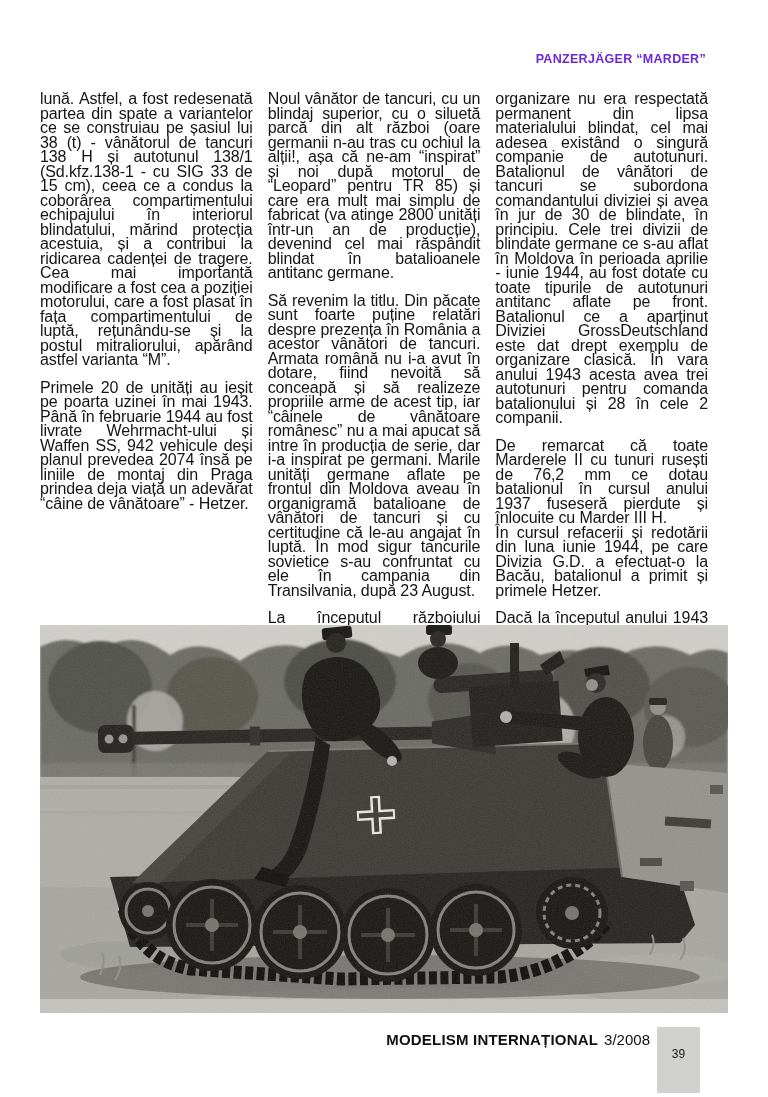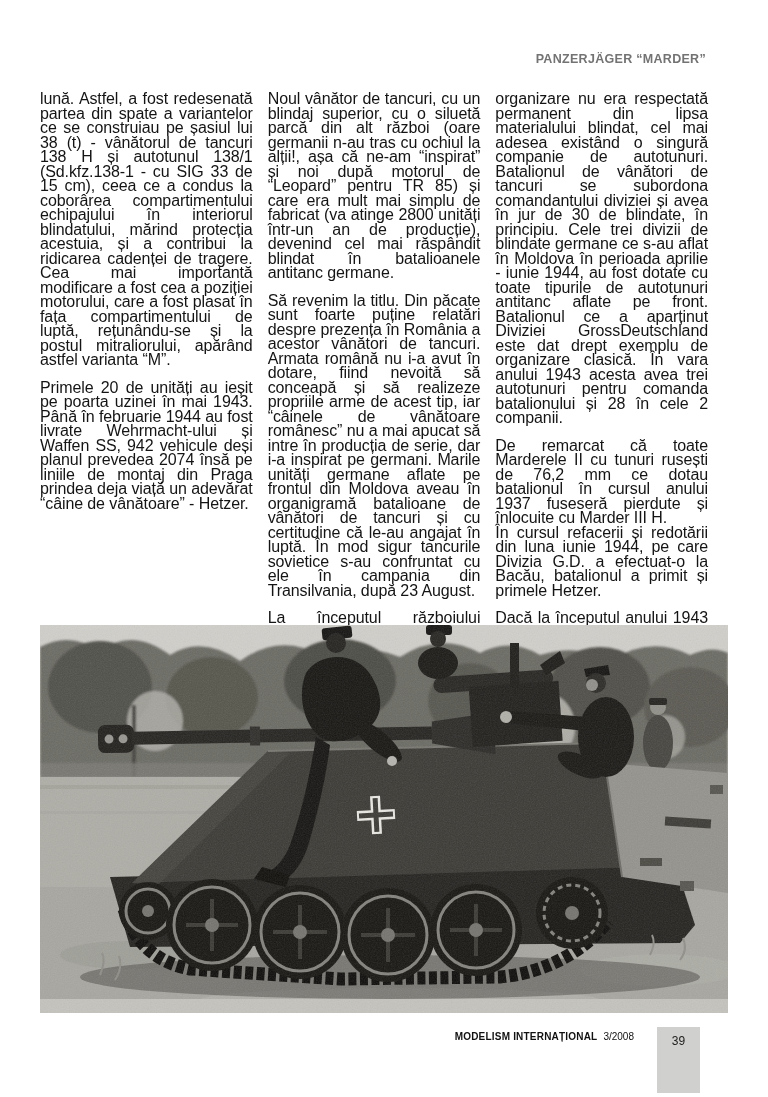--- a/index.html
+++ b/index.html
@@ -2,21 +2,21 @@
 <html><head>
 <meta charset="utf-8">
 <style>
   html,body{margin:0;padding:0;}
   body{
     width:768px;height:1097px;position:relative;background:#ffffff;
     font-family:"Liberation Sans",sans-serif;color:#1a1a1a;overflow:hidden;
   }
   .header{
     position:absolute;top:52px;left:40px;width:666px;text-align:right;
-    font-size:12.5px;font-weight:700;letter-spacing:.3px;color:#737373;
+    font-size:12.5px;font-weight:700;letter-spacing:.3px;color:#6d28d9;
   }
   .columns{
     position:absolute;top:92px;left:40px;width:668px;
     display:flex;gap:15px;
   }
   .col{flex:1;min-width:0;}
   .col p{
     margin:0 0 13px 0;font-size:16px;line-height:14.5px;
     text-align:justify;letter-spacing:-.1px;white-space:pre-line;color:#141414;
   }
@@ -28,28 +28,28 @@
     text-align:right;font-size:13px;font-style:italic;color:#8a8a8a;margin-top:16px;letter-spacing:.2px;
   }
   .endmark{
     display:inline-block;width:7px;height:10px;background:#9b9b9b;margin-left:4px;vertical-align:-1px;
   }
   .photo{
     position:absolute;left:40px;top:625px;width:688px;height:388px;background:#c6c5c0;
   }
   .photo svg{display:block;width:100%;height:100%;}
   .footer-line{
-    position:absolute;top:1031px;left:24px;width:610px;text-align:right;
-    font-size:10px;color:#111;white-space:nowrap;
+    position:absolute;top:1031px;left:40px;width:610px;text-align:right;
+    font-size:15px;color:#111;white-space:nowrap;
   }
   .footer-line .mag{font-weight:700;letter-spacing:.2px;}
   .footer-line .issue{font-weight:400;margin-left:6px;}
   .pagebox{
     position:absolute;left:657px;top:1027px;width:43px;height:66px;background:#d0d0ce;
-    text-align:center;font-size:12px;color:#222;padding-top:7px;box-sizing:border-box;
+    text-align:center;font-size:12px;color:#222;padding-top:20px;box-sizing:border-box;
   }
   .pen-icon svg{display:block;}
 </style>
 </head>
 <body>
 
 <div class="header">PANZERJÄGER “MARDER”</div>
 
 <div class="columns">
   <div class="col">

